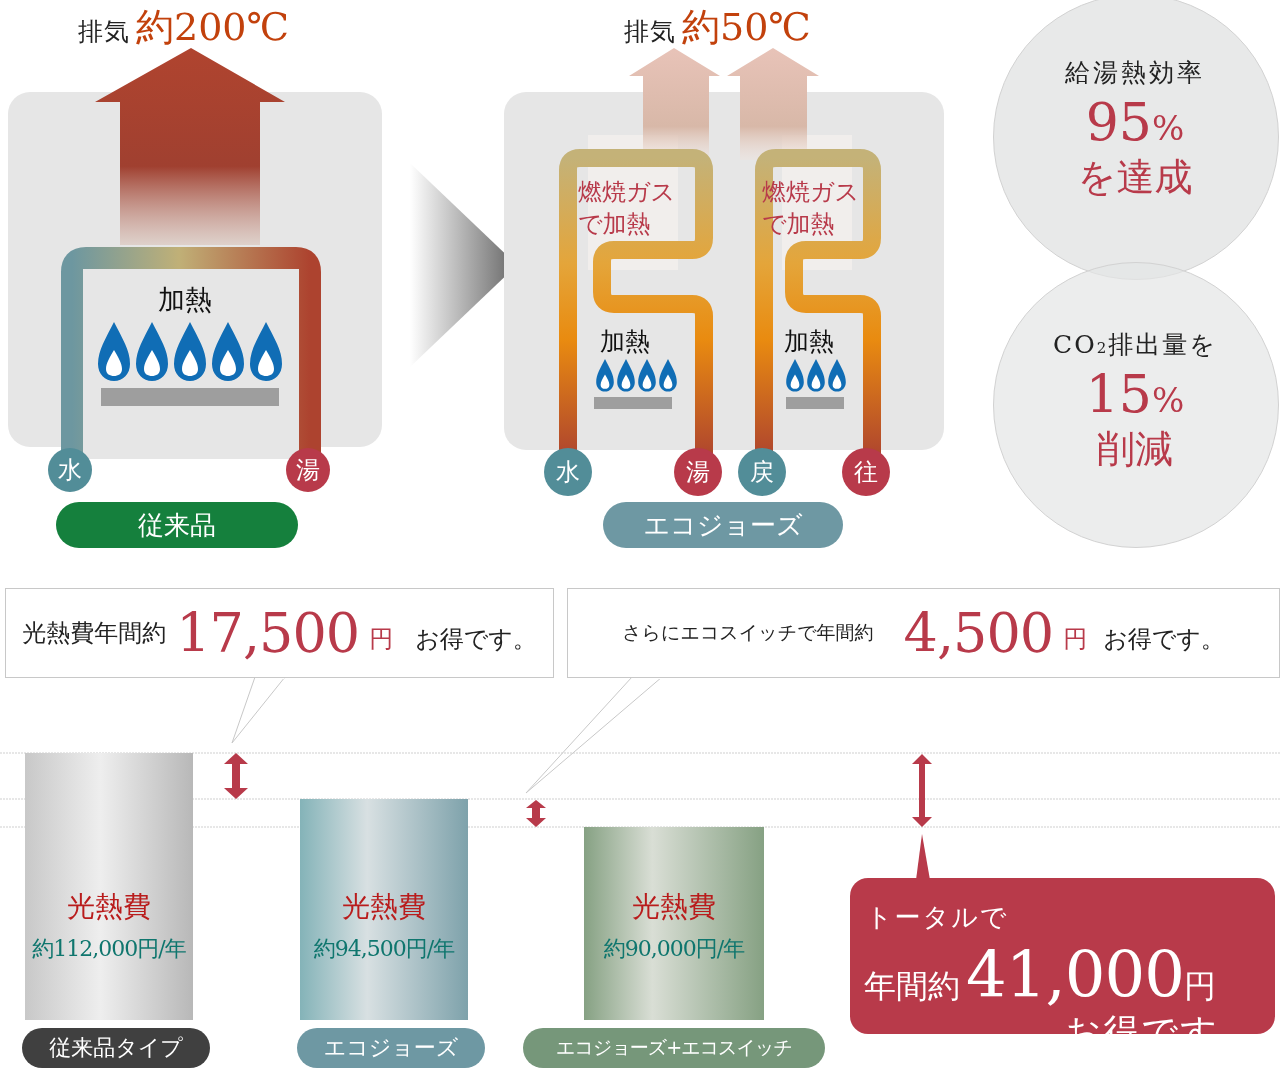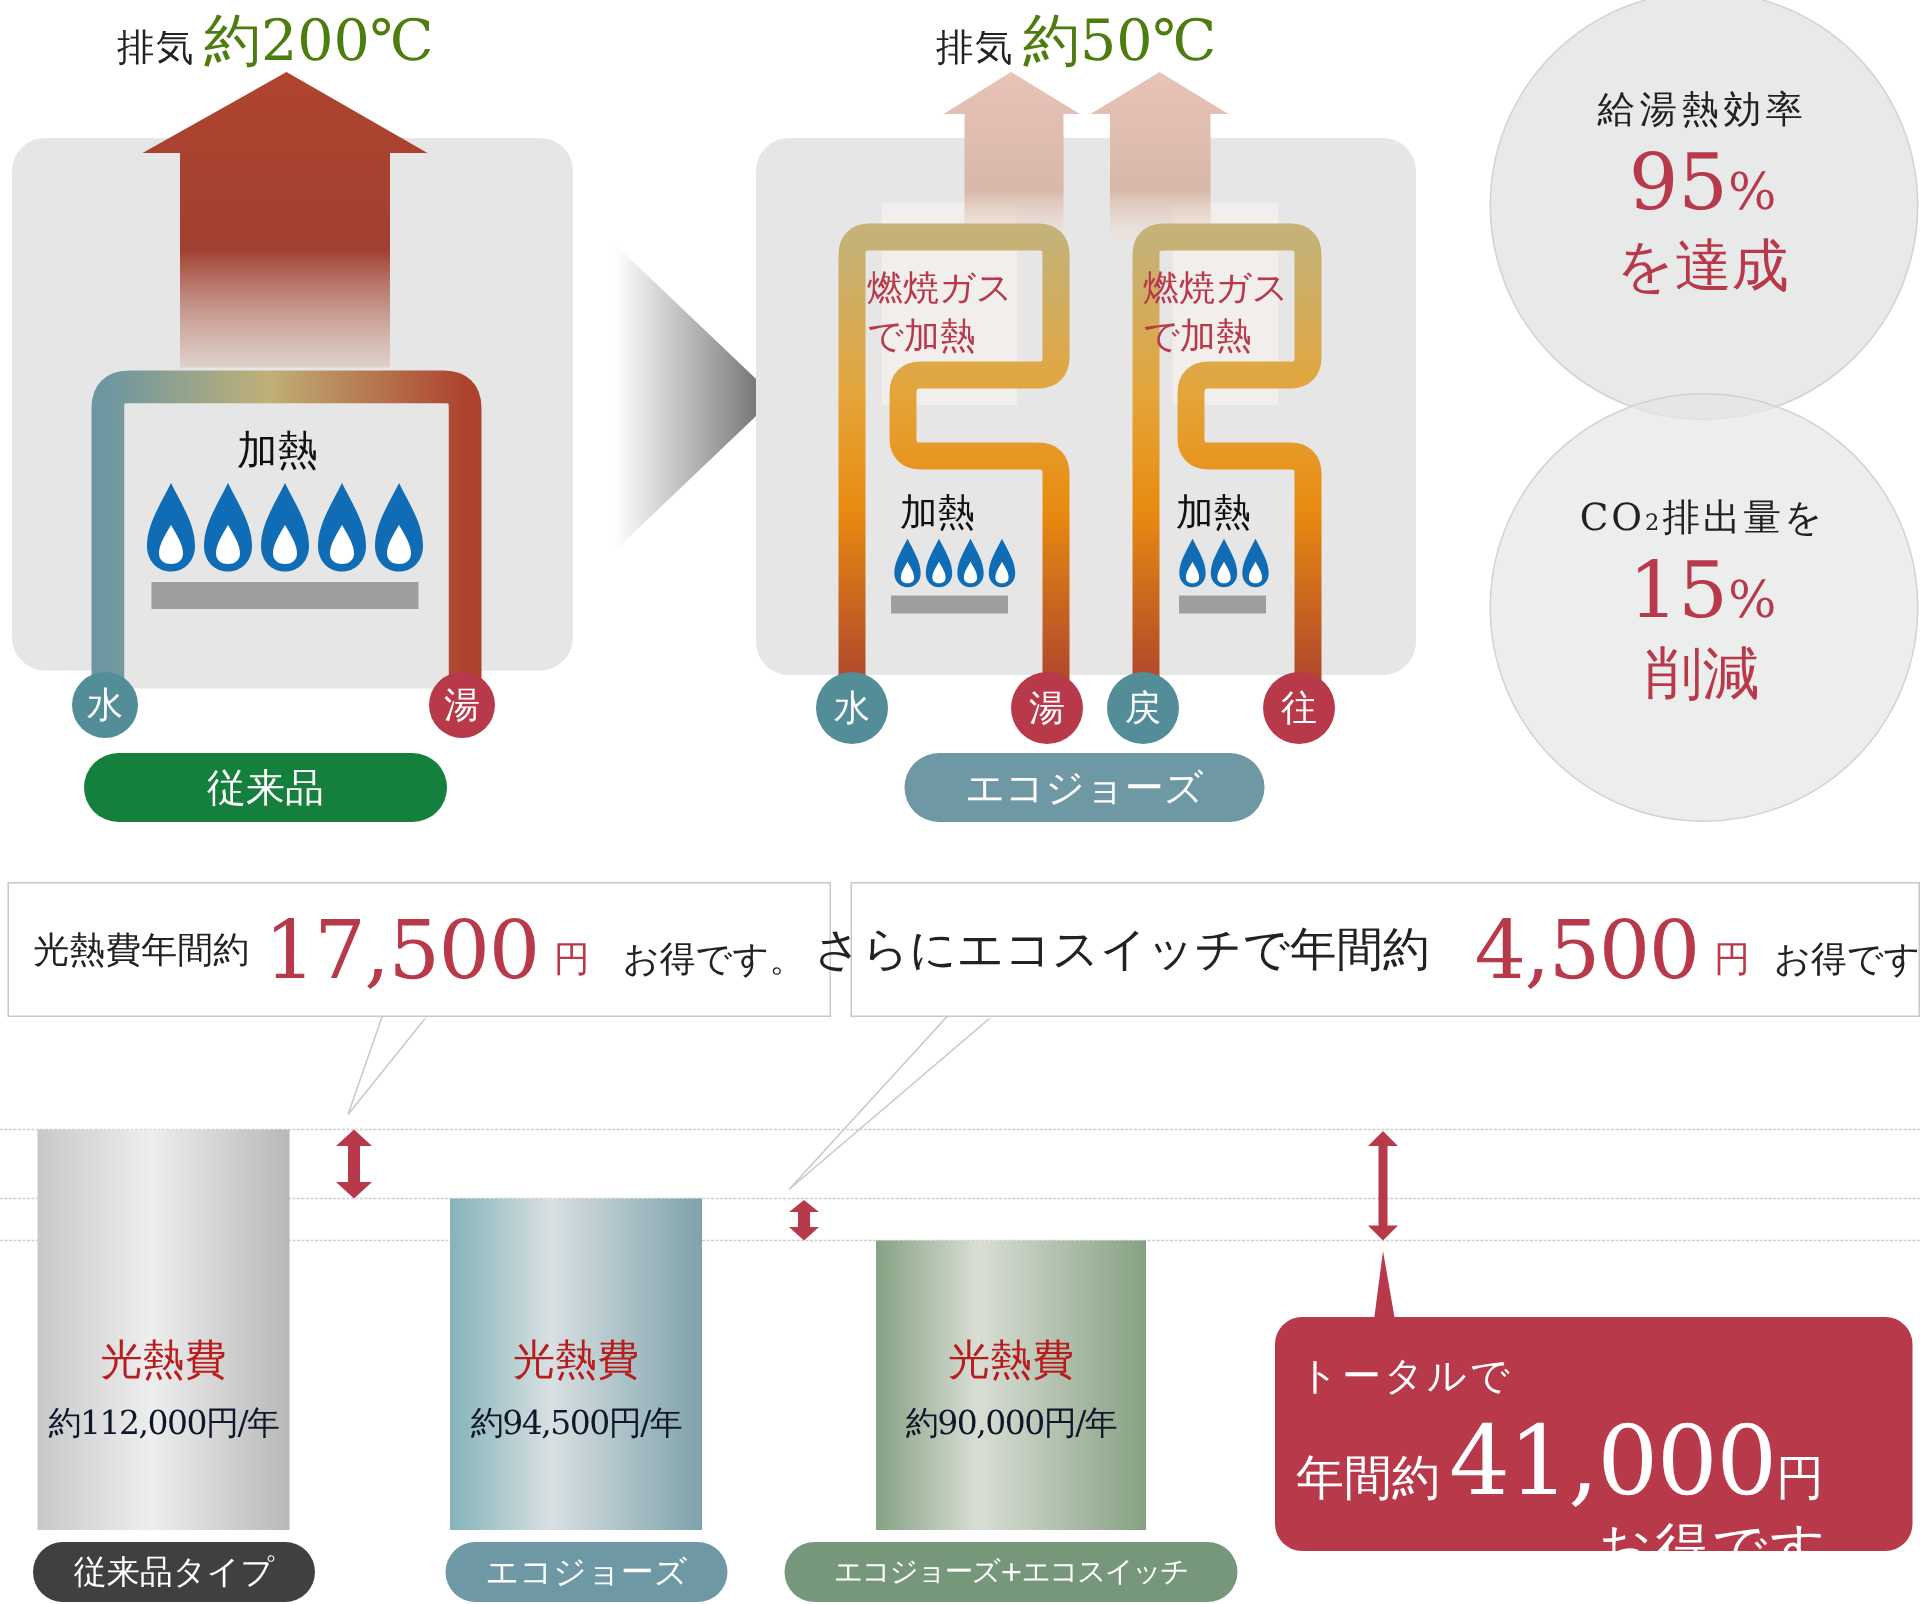--- a/index.html
+++ b/index.html
@@ -6,40 +6,40 @@
   body { width:1280px; height:1069px; position:relative; overflow:hidden;
          font-family:"DejaVu Serif", "Liberation Serif", serif; color:#222; }
   .abs { position:absolute; }
   .serif { font-family:"DejaVu Serif","Liberation Serif", serif; }
   .sans { font-family:"DejaVu Sans","Liberation Sans", sans-serif; }
   .red { color:#b83a4a; }
 
   
   .exhaust { font-size:27px; white-space:nowrap; }
   .exhaust .lbl { font-size:25px; color:#222; letter-spacing:1px; }
-  .exhaust .val { font-size:38px; color:#4d7c0f; margin-left:6px; }
+  .exhaust .val { font-size:38px; color:#c2410c; margin-left:6px; }
 
   .pipe-node { width:44px; height:44px; border-radius:50%; color:#fff; font-size:24px;
                display:flex; align-items:center; justify-content:center; }
   .node-cold { background:#528d98; }
   .node-hot { background:#b83a4a; }
 
   .pill { border-radius:24px; color:#fff; display:flex; align-items:center; justify-content:center; white-space:nowrap; }
 
   .heat-label { font-size:27px; color:#111; white-space:nowrap; }
   .gas-label { font-size:24px; color:#b83a4a; line-height:32px; white-space:nowrap; }
 
   .circle { border-radius:50%; background:rgba(228,229,229,0.85); border:1px solid #d2d2d2; }
   .circle-text { text-align:center; white-space:nowrap; }
 
   .callout { background:#fff; border:1px solid #c8c8c8; display:flex; align-items:center; justify-content:center; white-space:nowrap;gap:10px; }
 
   .bar { display:flex; flex-direction:column; align-items:center; justify-content:flex-start; }
   .bar-title { font-size:28px; margin-top:65px; color:#b91c1c; }
-  .bar-value { font-size:24px; margin-top:8px; color:#0f172a; letter-spacing:-1px; }
+  .bar-value { font-size:24px; margin-top:8px; color:#0f766e; letter-spacing:-1px; }
 
   .total { background:#b83a4a; border-radius:18px; color:#fff; }
 </style>
 </head>
 <body>
 
 <svg class="abs" style="left:0;top:0" width="1280" height="1069">
   <defs>
     <linearGradient id="hotArrow" x1="0" y1="0" x2="0" y2="1">
       <stop offset="0" stop-color="#b0442f"></stop>
@@ -222,21 +222,21 @@
   <div class="red" style="font-size:38px;line-height:40px;">削減</div>
 </div>
 
 <div class="abs callout serif" style="left:5px;top:588px;width:547px;height:88px;">
   <span style="font-size:24px;">光熱費年間約</span>
   <span class="red" style="font-size:54px;letter-spacing:-1px;">17,500</span>
   <span class="red" style="font-size:24px;margin-right:12px;margin-top:12px;">円</span>
   <span style="font-size:24px;margin-top:12px;">お得です。</span>
 </div>
 <div class="abs callout serif" style="left:567px;top:588px;width:711px;height:88px;">
-  <span style="font-size:31px;margin-right:20px;">さらにエコスイッチで年間約</span>
+  <span style="font-size:19px;margin-right:20px;">さらにエコスイッチで年間約</span>
   <span class="red" style="font-size:54px;letter-spacing:-1px;">4,500</span>
   <span class="red" style="font-size:24px;margin-right:6px;margin-top:12px;">円</span>
   <span style="font-size:24px;margin-top:12px;">お得です。</span>
 </div>
 
 <div class="abs bar serif" style="left:25px;top:823px;width:168px;">
   <div class="bar-title" style="margin-top:65px;">光熱費</div>
   <div class="bar-value" style="font-size:22px;">約112,000円/年</div>
 </div>
 <div class="abs bar serif" style="left:300px;top:823px;width:168px;">

